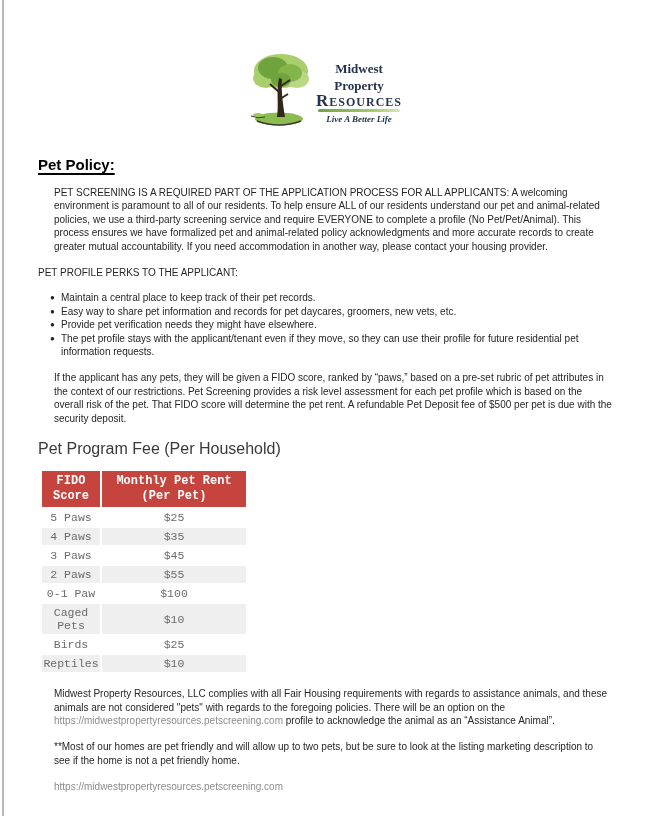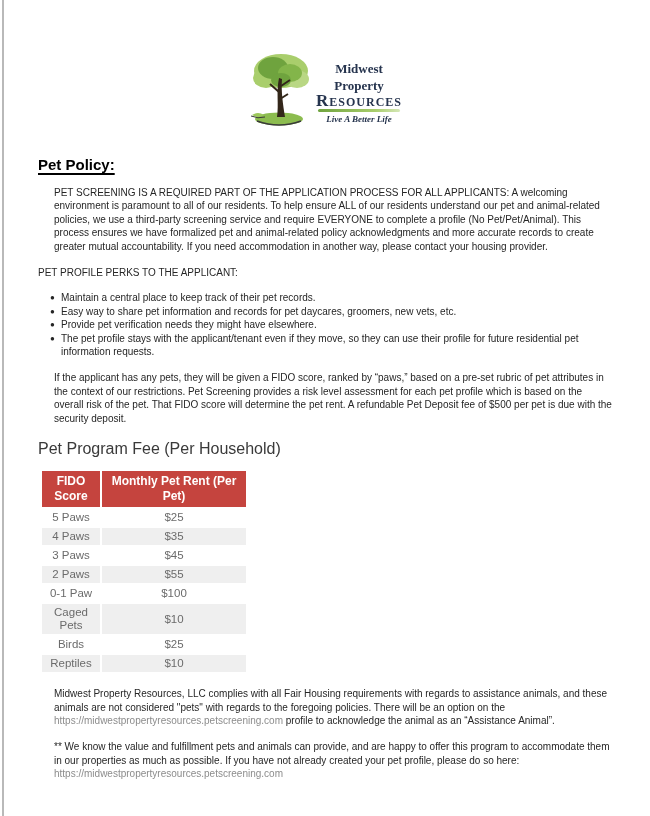--- a/index.html
+++ b/index.html
@@ -39,21 +39,21 @@
     text-underline-offset:3px;
   }
   p.body, .perks, .bullets{font-size:10px;line-height:13.4px;color:#262626;}
   p.body{margin:13px 0 0 16px;}
   .perks-title{margin:13px 0 8px 0;font-size:10px;line-height:13.4px;}
   .bullets{list-style:none;margin:12px;padding:0;}
   .bullets li{position:relative;padding-left:11px;}
   .bullets li::before{content:"\25CF";position:absolute;left:0;top:0;font-size:8px;}
   
   .table-title{margin:15px 0 0 0;font-size:16px;color:#3a3a3a;}
-  table.fee{border-collapse:collapse;margin:11px 0 2px 2px;}
+  table.fee{border-collapse:collapse;margin:11px 0 2px 2px;font-family:Liberation Mono, monospace;}
   table.fee th, table.fee td{border:2px solid #ffffff;text-align:center;}
   table.fee th{
     background:#c5443e;color:#ffffff;
     font-size:12px;font-weight:bold;line-height:15px;
     padding:3px 0;
   }
   th.col-score{width:58px;padding-left:12px;padding-right:12px;}
   th.col-rent{width:144px;padding-left:14px;padding-right:14px;}
   table.fee td{
     font-size:11.5px;color:#6b6b6b;line-height:13px;
@@ -158,16 +158,17 @@
         <td>Reptiles</td>
         <td>$10</td>
       </tr>
     </tbody>
   </table>
 
   <p class="body"><span>Midwest Property Resources, LLC complies with all Fair Housing requirements with regards to assistance animals, and these animals are not considered "pets" with regards to the foregoing policies. There will be an option on the</span>
     <a class="doc-link">https://midwestpropertyresources.petscreening.com</a>
     <span>profile to acknowledge the animal as an “Assistance Animal”.</span></p>
 
+  <p class="body">**Most of our homes are pet friendly and will allow up to two pets, but be sure to look at the listing marketing description to see if the home is not a pet friendly home.</p>
 
-  <p class="body"><span>** We know the value and fulfillment pets and animals can provide, and are happy to offer this program to accommodate them in our properties as much as possible. If you have not already created your pet profile, please do so here:</span>
+  <p class="body">
     <a class="doc-link block-link">https://midwestpropertyresources.petscreening.com</a></p>
 </div>
 
 </body></html>

